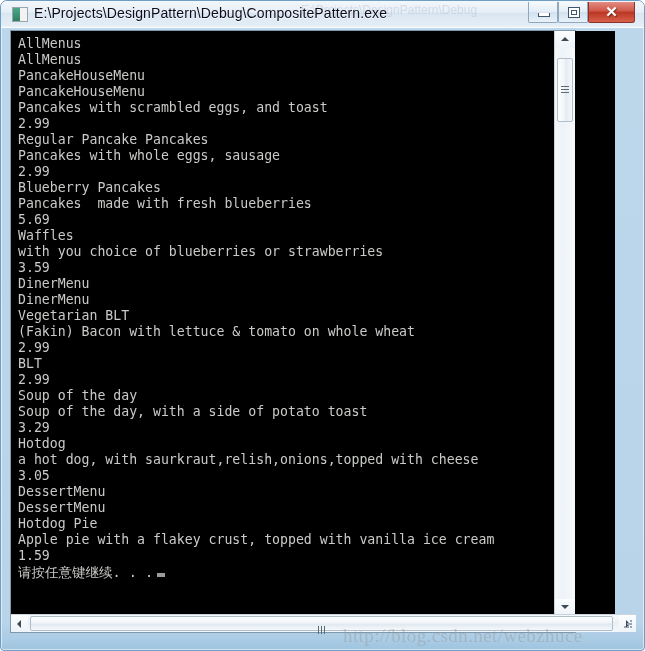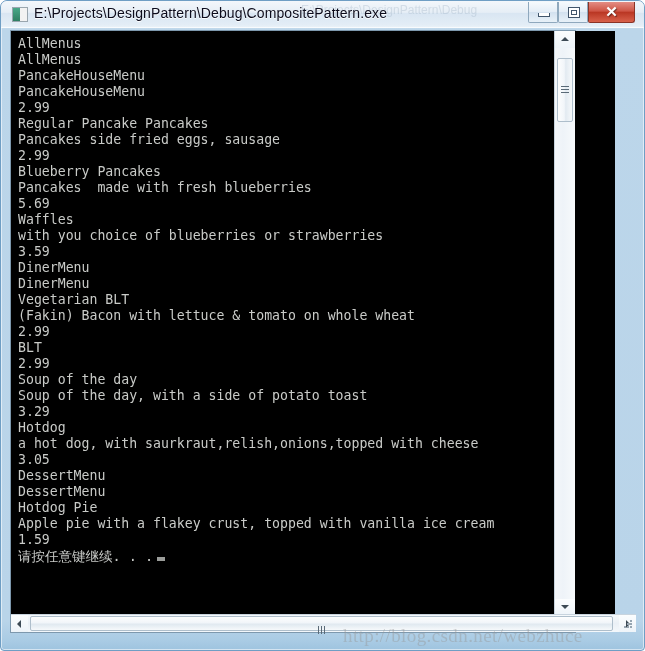--- a/index.html
+++ b/index.html
@@ -316,23 +316,24 @@
     </div>
   </div>
 
   <div id="client">
 
     <div id="console-text">
         <div class="line">AllMenus</div>
         <div class="line">AllMenus</div>
         <div class="line">PancakeHouseMenu</div>
         <div class="line">PancakeHouseMenu</div>
+        <div class="line">Pancakes with scrambled eggs, and toast</div>
         <div class="line">2.99</div>
         <div class="line">Regular Pancake Pancakes</div>
-        <div class="line">Pancakes side fried eggs, sausage</div>
+        <div class="line">Pancakes with whole eggs, sausage</div>
         <div class="line">2.99</div>
         <div class="line">Blueberry Pancakes</div>
         <div class="line">Pancakes  made with fresh blueberries</div>
         <div class="line">5.69</div>
         <div class="line">Waffles</div>
         <div class="line">with you choice of blueberries or strawberries</div>
         <div class="line">3.59</div>
         <div class="line">DinerMenu</div>
         <div class="line">DinerMenu</div>
         <div class="line">Vegetarian BLT</div>

